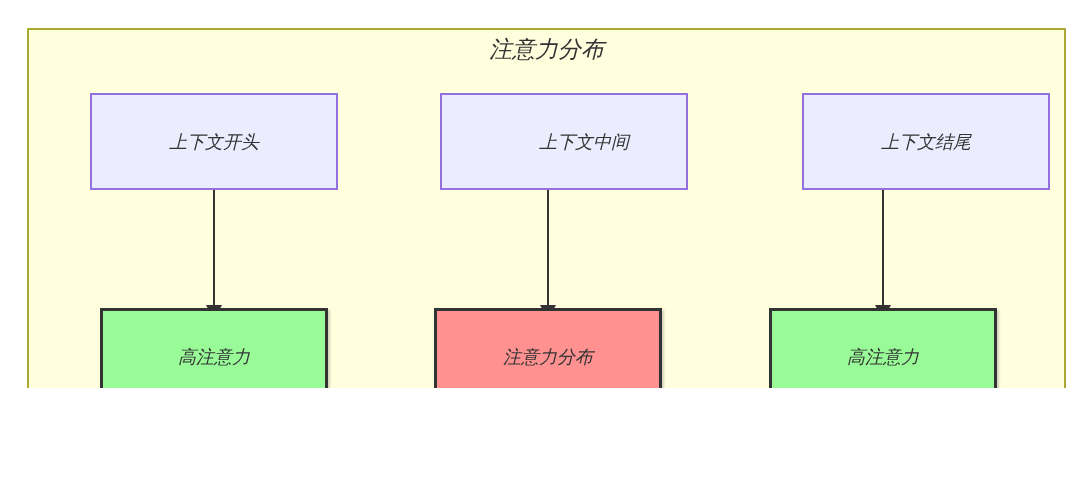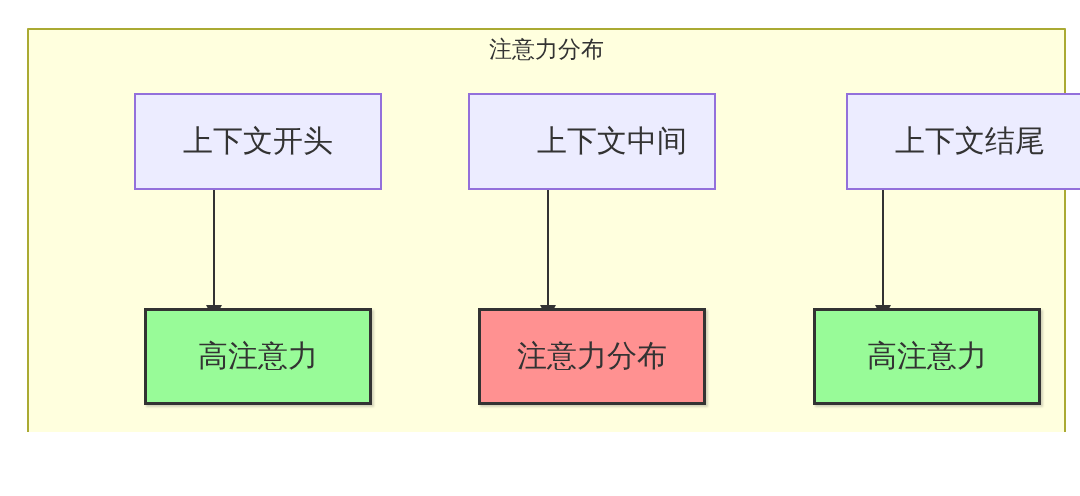--- a/index.html
+++ b/index.html
@@ -4,23 +4,24 @@
 <style>
   html, body {
     margin: 0;
     padding: 0;
     background: #ffffff;
     font-family: "Liberation Sans", "DejaVu Sans", sans-serif;
   }
   .canvas {
     position: relative;
     width: 1080px;
-    height: 432px;
+    height: 388px;
     background: #ffffff;
     overflow: hidden;
+    font-style: italic;
   }
   .container {
     position: absolute;
     left: 27px;
     top: 28px;
     width: 1039px;
     height: 453px;
     box-sizing: border-box;
     background: var(--container-bg, #FFFFDE);
     border: 2px solid var(--container-border, #AAAA33);
@@ -35,44 +36,43 @@
     font-size: 23px;
     line-height: 26px;
     color: var(--text, #333333);
   }
   .node {
     position: absolute;
     box-sizing: border-box;
     display: flex;
     align-items: center;
     justify-content: center;
-    font-size: 30px;
+    font-size: 18px;
     color: var(--text, #333333);
     text-align: center;
-    margin-left: 44px;
   }
   .node.source {
     top: 93px;
     width: 248px;
     height: 97px;
     background: var(--source-bg, #ECECFF);
     border: 2px solid var(--source-border, #9370DB);
   }
   .node.result {
     top: 308px;
     width: 228px;
     height: 97px;
     border: 3px solid var(--result-border, #333333);
     box-shadow: 2px 2px 2px rgba(80,80,80,0.25);
   }
   .node.result.high { background: var(--high-bg, #98FB98); }
   .node.result.low  { background: var(--low-bg, #FF9191); }
 
   .col1.source { left: 90px; }
-  .col2.source { left: 424px; padding-left: 40px; }
+  .col2.source { left: 440px; padding-left: 40px; }
   .col3.source { left: 802px; }
   .col1.result { left: 100px; }
   .col2.result { left: 434px; }
   .col3.result { left: 769px; }
 
   .edge {
     position: absolute;
     top: 190px;
     width: 20px;
     height: 130px;

